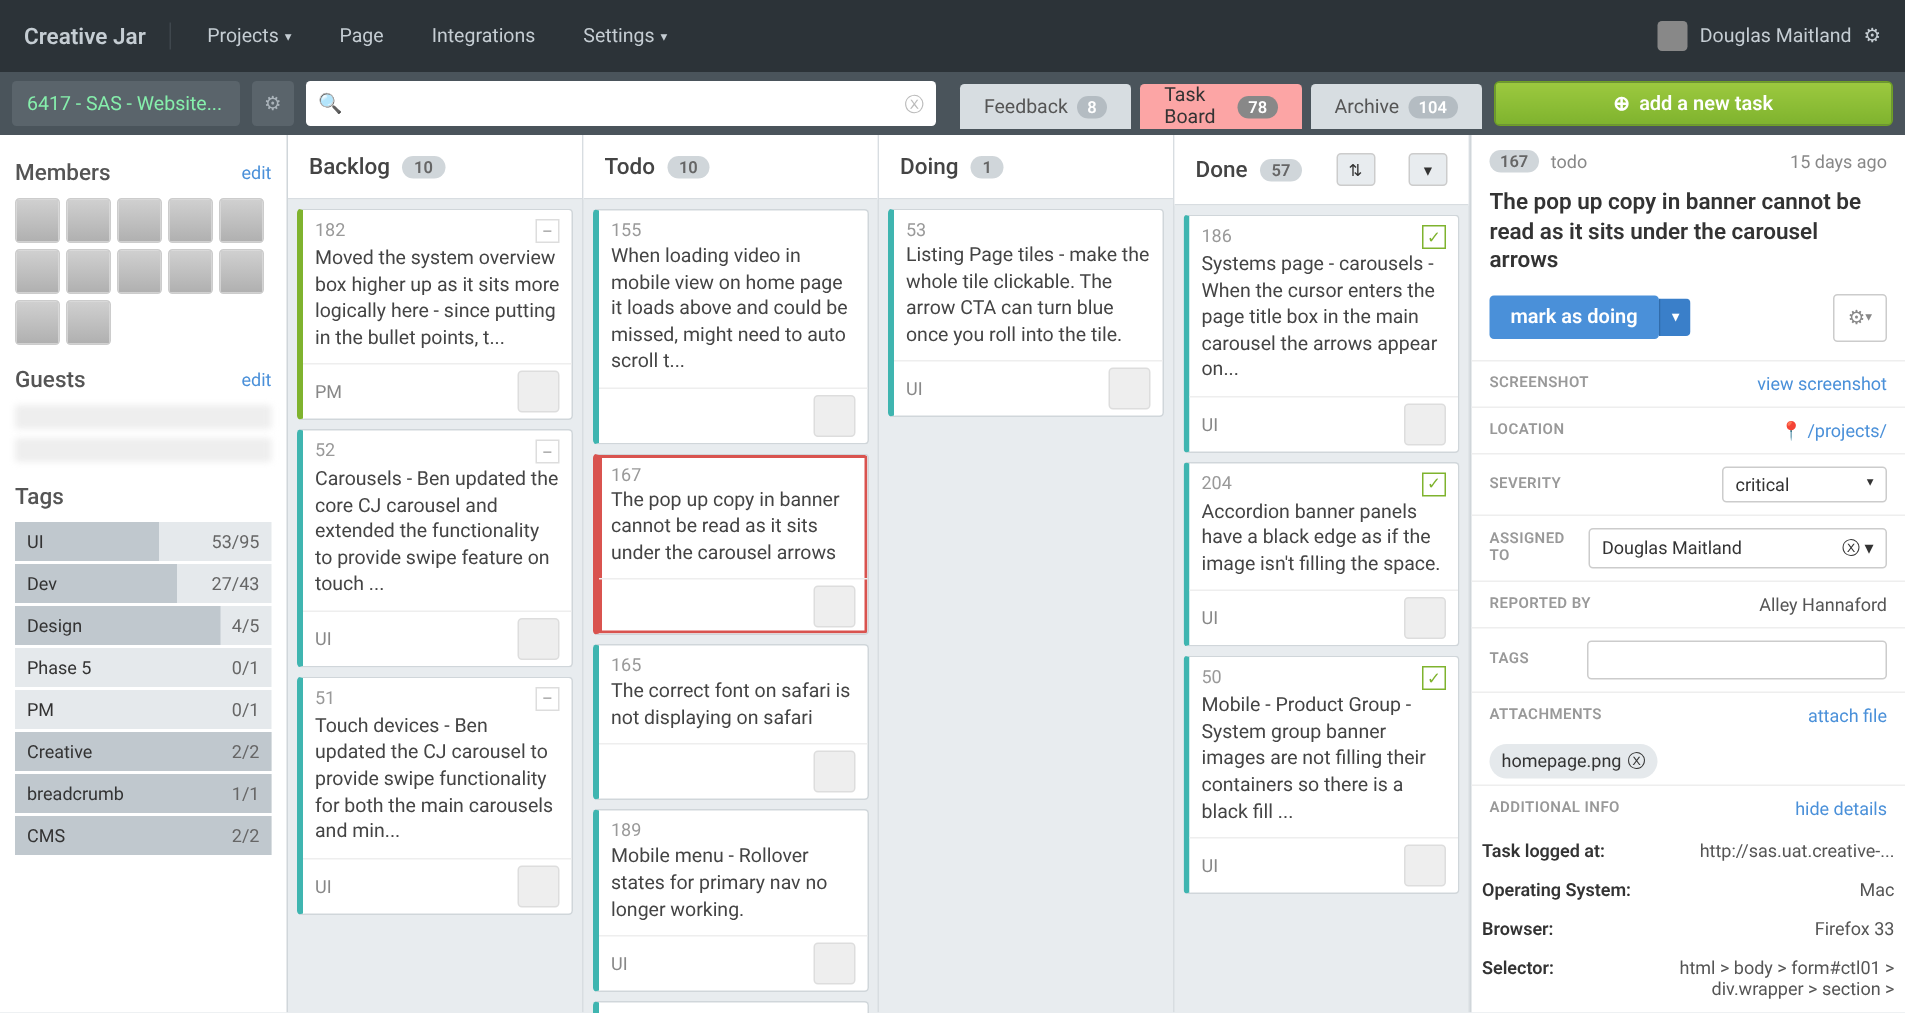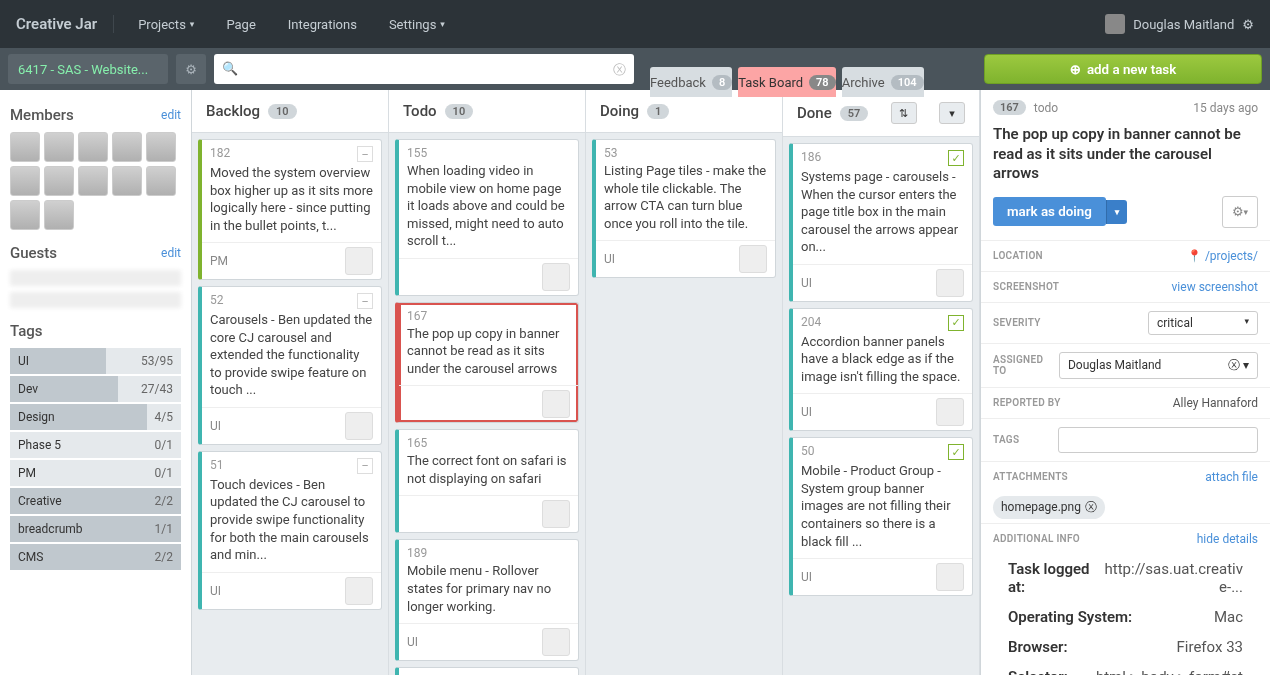--- a/index.html
+++ b/index.html
@@ -12,21 +12,21 @@
 .user-area{display:flex;align-items:center;gap:8px}
 .user-avatar-sm{width:20px;height:20px;border-radius:3px;background:#888}
 .subbar{background:#4a545b;height:42px;display:flex;align-items:center;padding:0 8px;gap:8px}
 .proj-title{background:#5a646b;color:#86efac;padding:0 10px;height:30px;display:flex;align-items:center;border-radius:3px;font-weight:400;font-size:13px;width:160px;overflow:hidden;white-space:nowrap;text-overflow:ellipsis}
 .gear-btn{width:30px;height:30px;background:#5a646b;border-radius:3px;display:flex;align-items:center;justify-content:center;color:#aab3ba;cursor:pointer}
 .search-wrap{position:relative;flex:0 0 420px}
 .search-input{width:100%;height:30px;border-radius:3px;border:none;padding:0 30px;background:#fff}
 .search-icon-l{position:absolute;left:8px;top:7px;color:#999}
 .search-clear{position:absolute;right:8px;top:7px;color:#bbb;cursor:pointer}
 .tab-bar{display:flex;gap:6px;margin-left:8px}
-.tab{background:#d7dde1;padding:0 0;height:30px;display:flex;align-items:center;gap:6px;border-radius:3px 3px 0 0;cursor:pointer;color:#555;font-size:13px;position:relative;top:13px}
+.tab{background:#d7dde1;padding:0 16px;height:30px;display:flex;align-items:center;gap:6px;border-radius:3px 3px 0 0;cursor:pointer;color:#555;font-size:13px;position:relative;top:2px}
 .tab.active{background:#fca5a5;color:#333}
 .pill{background:#b4bcc2;color:#fff;border-radius:10px;padding:1px 7px;font-size:11px;font-weight:600}
 .tab.active .pill{background:#888}
 .add-task{background:linear-gradient(#9cc93f,#7fb32e);color:#fff;border:1px solid #6fa024;border-radius:4px;height:30px;padding:0 40px;font-weight:600;cursor:pointer;display:flex;align-items:center;gap:6px;margin-left:auto;width:278px;justify-content:center}
 .main{display:flex;height:calc(100vh - 90px)}
 .sidebar{width:192px;background:#fff;border-right:1px solid #d0d6da;padding:10px;overflow-y:auto}
 .side-head{display:flex;justify-content:space-between;align-items:center;margin:6px 0 8px}
 .side-head h3{font-size:15px;font-weight:500;color:#555}
 .edit-link{color:#4a90d9;font-size:12px;cursor:pointer}
 .avatars{display:flex;flex-wrap:wrap;gap:4px;margin-bottom:14px}
@@ -65,21 +65,21 @@
 .mark-split{background:#3a7fc9;padding:7px 8px;border-left:1px solid rgba(0,0,0,.15);border-radius:0 3px 3px 0;margin-left:-8px}
 .gear-box{width:36px;height:32px;border:1px solid #ccc;border-radius:3px;display:flex;align-items:center;justify-content:center;margin-left:auto;cursor:pointer;color:#888}
 .meta-row{display:flex;justify-content:space-between;align-items:center;padding:8px 12px;border-top:1px solid #eee;font-size:12px}
 .meta-label{color:#999;text-transform:uppercase;font-size:10px;letter-spacing:.3px;font-weight:600}
 .meta-val{color:#555}
 .link{color:#4a90d9;cursor:pointer}
 .sev-select{border:1px solid #ccc;border-radius:3px;padding:4px 8px;font-size:12px;width:110px}
 .assign-select{border:1px solid #ccc;border-radius:3px;padding:4px 8px;font-size:12px;width:200px;display:flex;justify-content:space-between;align-items:center}
 .tags-input{border:1px solid #ccc;border-radius:3px;height:26px;width:200px}
 .attach-chip{background:#e5e9ec;border-radius:12px;padding:3px 8px;font-size:12px;display:inline-flex;align-items:center;gap:4px;margin:4px 12px}
-.info-row{display:flex;justify-content:space-between;padding:6px 27px;font-size:15px}
+.info-row{display:flex;justify-content:space-between;padding:6px 7px;font-size:12px}
 .info-row .k{font-weight:600;color:#333}
 .info-row .v{color:#555;text-align:right;max-width:150px;word-break:break-all}
 </style>
 </head>
 <body>
 
 <div class="topnav">
   <div class="brand">Creative Jar</div>
   <div id="nav-items" style="display: flex; justify-content: flex-end;">
       <div class="nav-item">Projects <span class="caret">▾</span></div>
@@ -355,26 +355,26 @@
     <div class="detail-actions">
       <button class="mark-btn">
           <span>mark as doing</span>
         </button>
       <button class="mark-btn mark-split">
           <span class="caret">▾</span>
         </button>
       <div class="gear-box">⚙ <span class="caret">▾</span></div>
     </div>
     <div class="meta-row">
+      <span class="meta-label">SCREENSHOT</span>
+      <span class="link">view screenshot</span>
+    </div>
+    <div class="meta-row">
       <span class="meta-label">LOCATION</span>
       <span class="link">📍 <span>/projects/</span></span>
-    </div>
-    <div class="meta-row">
-      <span class="meta-label">SCREENSHOT</span>
-      <span class="link">view screenshot</span>
     </div>
     <div class="meta-row">
       <span class="meta-label">SEVERITY</span>
       <div class="sev-select"><span>critical</span> <span style="float:right" class="caret">▾</span></div>
     </div>
     <div class="meta-row">
       <span class="meta-label">ASSIGNED TO</span>
       <div class="assign-select">
           <span>Douglas Maitland</span>
           <span>ⓧ ▾</span>

